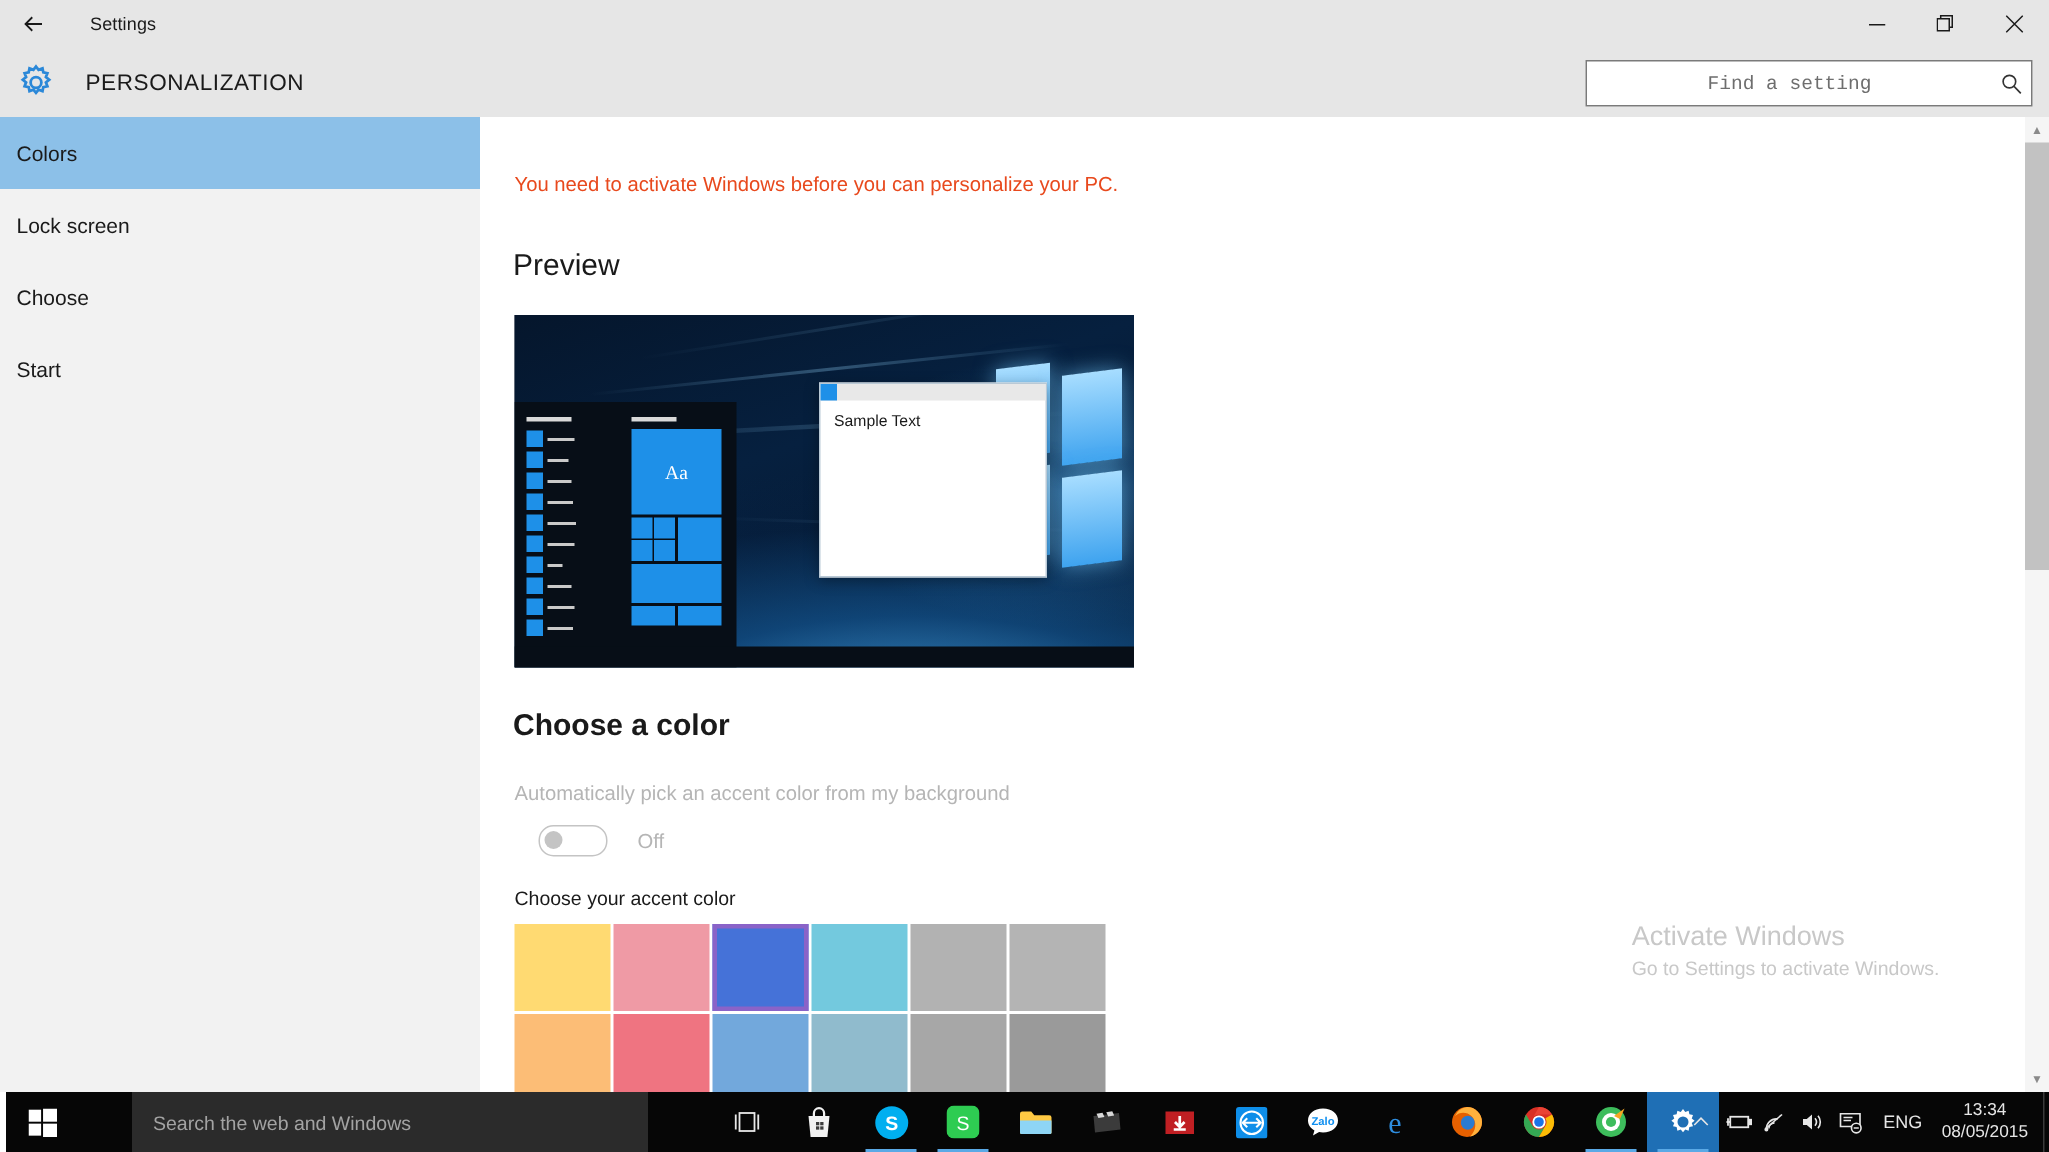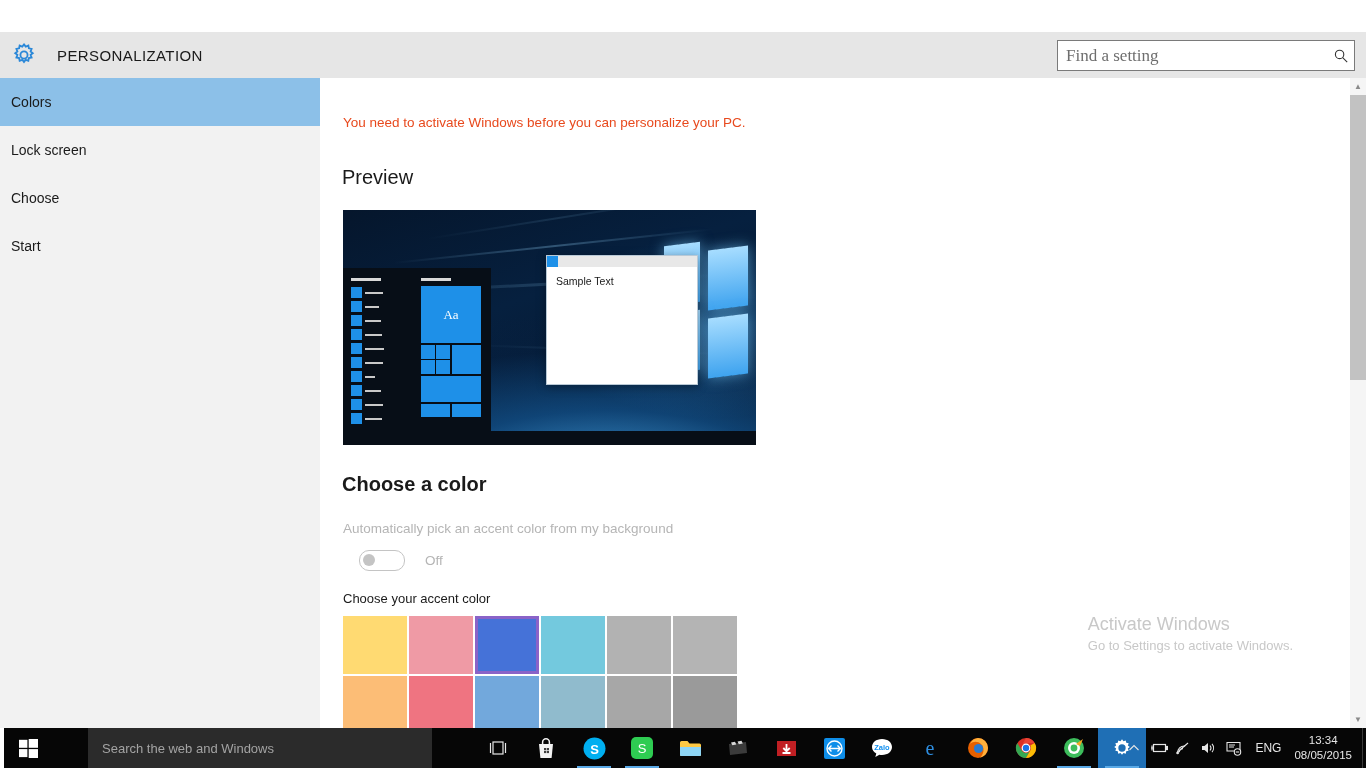--- a/index.html
+++ b/index.html
@@ -56,23 +56,23 @@
   }
   .search-box {
     position: absolute; right: 11px; top: 8px;
     width: 296px; height: 29px;
     background: #ffffff;
     border: 1px solid #7a7a7a;
     display: flex; align-items: center;
   }
   .search-input {
     border: 0; outline: 0; background: transparent;
-    font-family: Liberation Serif, serif;
-    font-size: 17px; color: #1a1a1a;
-    padding: 0 8px; flex: 1; height: 27px;
+    font-family: Liberation Mono, monospace;
+    font-size: 13px; color: #1a1a1a;
+    padding: 0 8px; flex: 1; height: 27px; text-align: center;
   }
   .search-input::placeholder { color: #6e6e6e; }
   .search-ico {
     width: 26px; display: flex; align-items: center; justify-content: center;
     color: #333;
   }
 
   
   .sidebar {
     position: absolute; top: 78px; left: 0;
@@ -265,20 +265,46 @@
     text-align: center; color: #e6e6e6; font-size: 11.5px;
     line-height: 15px; padding: 0 10px 0 4px;
   }
   .tray-edge { width: 7px; height: 40px; border-left: 1px solid #3a3a3a; }
 </style>
 </head>
 <body>
 
 <div id="app">
 
+  <div class="titlebar">
+    <div class="back-btn">
+      <svg width="20" height="20" viewBox="0 0 20 20" fill="none" stroke="currentColor" stroke-width="1.2">
+        <path d="M15 10 H4 M8.5 5.5 L4 10 L8.5 14.5"></path>
+      </svg>
+    </div>
+    <div class="titlebar-title">Settings</div>
+    <div class="win-controls">
+      <div class="win-btn">
+        <svg width="11" height="11" viewBox="0 0 11 11" stroke="currentColor" stroke-width="1">
+            <path d="M0 5.5 H11"></path>
+          </svg>
+      </div>
+      <div class="win-btn">
+        <svg width="12" height="12" viewBox="0 0 12 12" fill="none" stroke="currentColor" stroke-width="1">
+          <rect x="0.5" y="2.5" width="8" height="8"></rect>
+            <path d="M2.8 2.5 V0.5 H10.5 V8.2 H8.6"></path>
+        </svg>
+      </div>
+      <div class="win-btn close">
+        <svg width="12" height="12" viewBox="0 0 12 12" stroke="currentColor" stroke-width="1">
+            <path d="M0.5 0.5 L11.5 11.5 M11.5 0.5 L0.5 11.5"></path>
+          </svg>
+      </div>
+    </div>
+  </div>
 
   <div class="headerbar">
     <div class="gear-wrap">
       <svg width="26" height="26" viewBox="0 0 24 24" fill="none" stroke="#2b88d8" stroke-width="1.7">
         <circle cx="12" cy="12" r="3.3"></circle>
         <path d="M12 2.2 l1.6 2.0 2.4 -0.9 0.5 2.5 2.5 0.5 -0.9 2.4 2.0 1.6 -2.0 1.6 0.9 2.4 -2.5 0.5 -0.5 2.5 -2.4 -0.9 -1.6 2.0 -1.6 -2.0 -2.4 0.9 -0.5 -2.5 -2.5 -0.5 0.9 -2.4 -2.0 -1.6 2.0 -1.6 -0.9 -2.4 2.5 -0.5 0.5 -2.5 2.4 0.9z"></path>
       </svg>
     </div>
     <div class="header-title">PERSONALIZATION</div>
     <div class="search-box">

